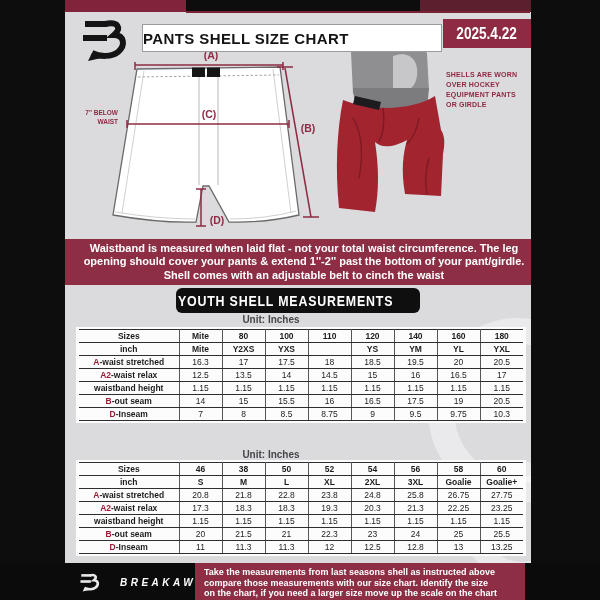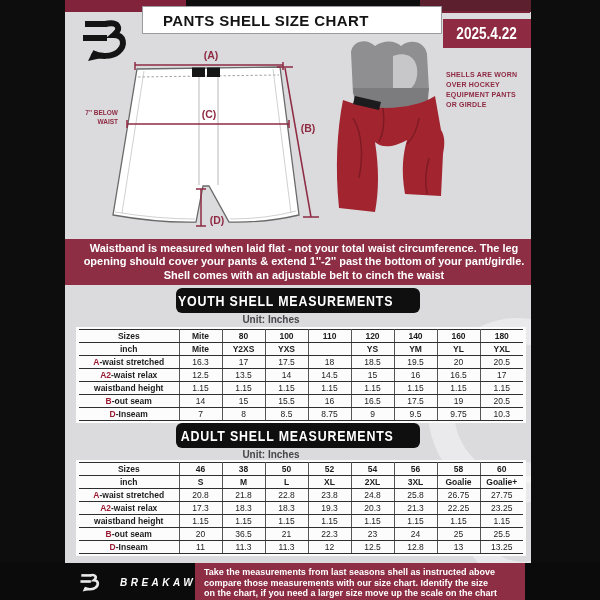--- a/index.html
+++ b/index.html
@@ -14,22 +14,22 @@
 
   
   .content{left:65px;top:12px;width:466px;height:551px;background:#dbdbde;z-index:1;}
 
   
   .wm{border-radius:50%;border:26px solid rgba(255,255,255,.42);z-index:2;}
   .wm1{left:428px;top:318px;width:180px;height:185px;}
   .wm2{left:462px;top:462px;width:120px;height:120px;border-width:20px;}
 
   
-  .titleBox{left:142px;top:6px;width:300px;height:28px;background:#ffffff;border:1px solid #9a9aa0;z-index:4;
-            display:flex;align-items:center;padding-left:20px;text-align:center;}
+  .titleBox{left:142px;top:24px;width:300px;height:28px;background:#ffffff;border:1px solid #9a9aa0;z-index:4;
+            display:flex;align-items:center;padding-left:0;text-align:center;}
   .titleBox span{font-size:15px;font-weight:bold;color:#141414;letter-spacing:.4px;white-space:nowrap;}
   .dateBox{left:443px;top:19px;width:88px;height:29px;background:#8e2b43;z-index:4;display:flex;align-items:center;justify-content:center;}
   .dateBox span{color:#fff;font-size:16px;font-weight:bold;display:inline-block;transform:scaleX(.85);white-space:nowrap;}
   .logoHead{left:82px;top:14px;width:46px;height:48px;z-index:4;}
 
   
   .diagram{left:80px;top:45px;width:250px;height:192px;z-index:3;}
   .photo{left:333px;top:38px;width:118px;height:182px;z-index:3;}
   .caption{left:446px;top:70px;width:80px;z-index:3;color:#8e2b43;font-size:7px;font-weight:bold;line-height:10px;letter-spacing:.2px;}
 
@@ -248,23 +248,20 @@
           <td>8.5</td>
           <td>8.75</td>
           <td>9</td>
           <td>9.5</td>
           <td>9.75</td>
           <td>10.3</td>
         </tr>
       </tbody>
   </table>
 
-  <div class="abs secBox adultBox">
-    <span>ADULT SHELL MEASUREMENTS</span>
-  </div>
   <div class="abs unit unitAdult">Unit: Inches</div>
   <div class="abs panel panelAdult"></div>
   <table class="abs meas tblAdult">
     <tbody>
         <tr>
           <td>Sizes</td>
           <td class="b">46</td>
           <td class="b">38</td>
           <td class="b">50</td>
           <td class="b">52</td>
@@ -313,21 +310,21 @@
           <td>1.15</td>
           <td>1.15</td>
           <td>1.15</td>
           <td>1.15</td>
           <td>1.15</td>
           <td>1.15</td>
         </tr>
         <tr>
           <td><span class="pfx">B</span>-out seam</td>
           <td>20</td>
-          <td>36.5</td>
+          <td>21.5</td>
           <td>21</td>
           <td>22.3</td>
           <td>23</td>
           <td>24</td>
           <td>25</td>
           <td>25.5</td>
         </tr>
         <tr>
           <td><span class="pfx">D</span>-Inseam</td>
           <td>11</td>

